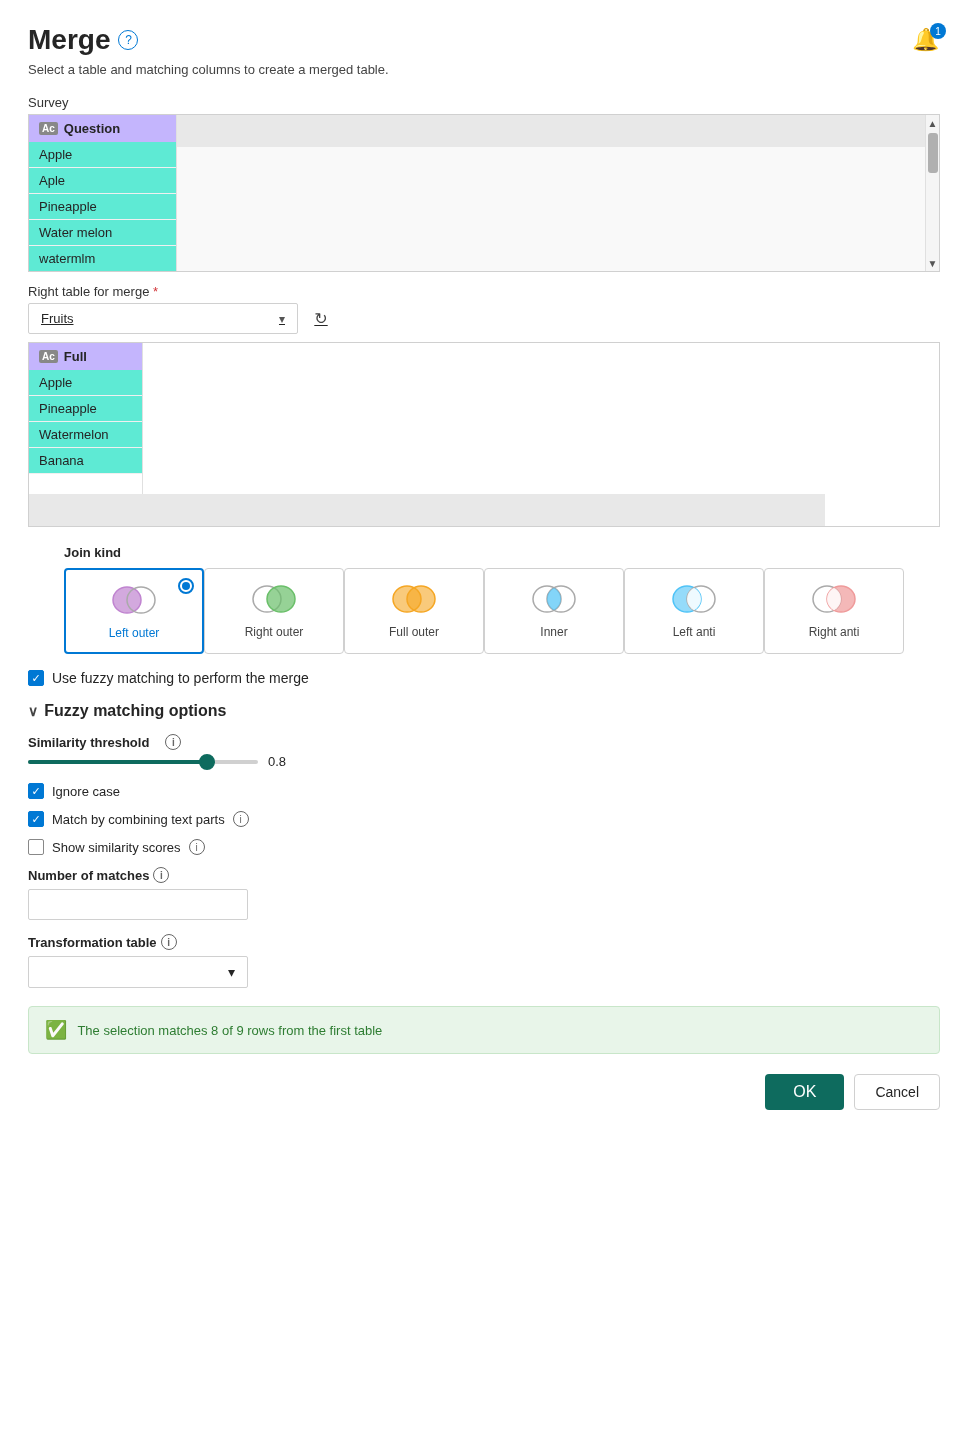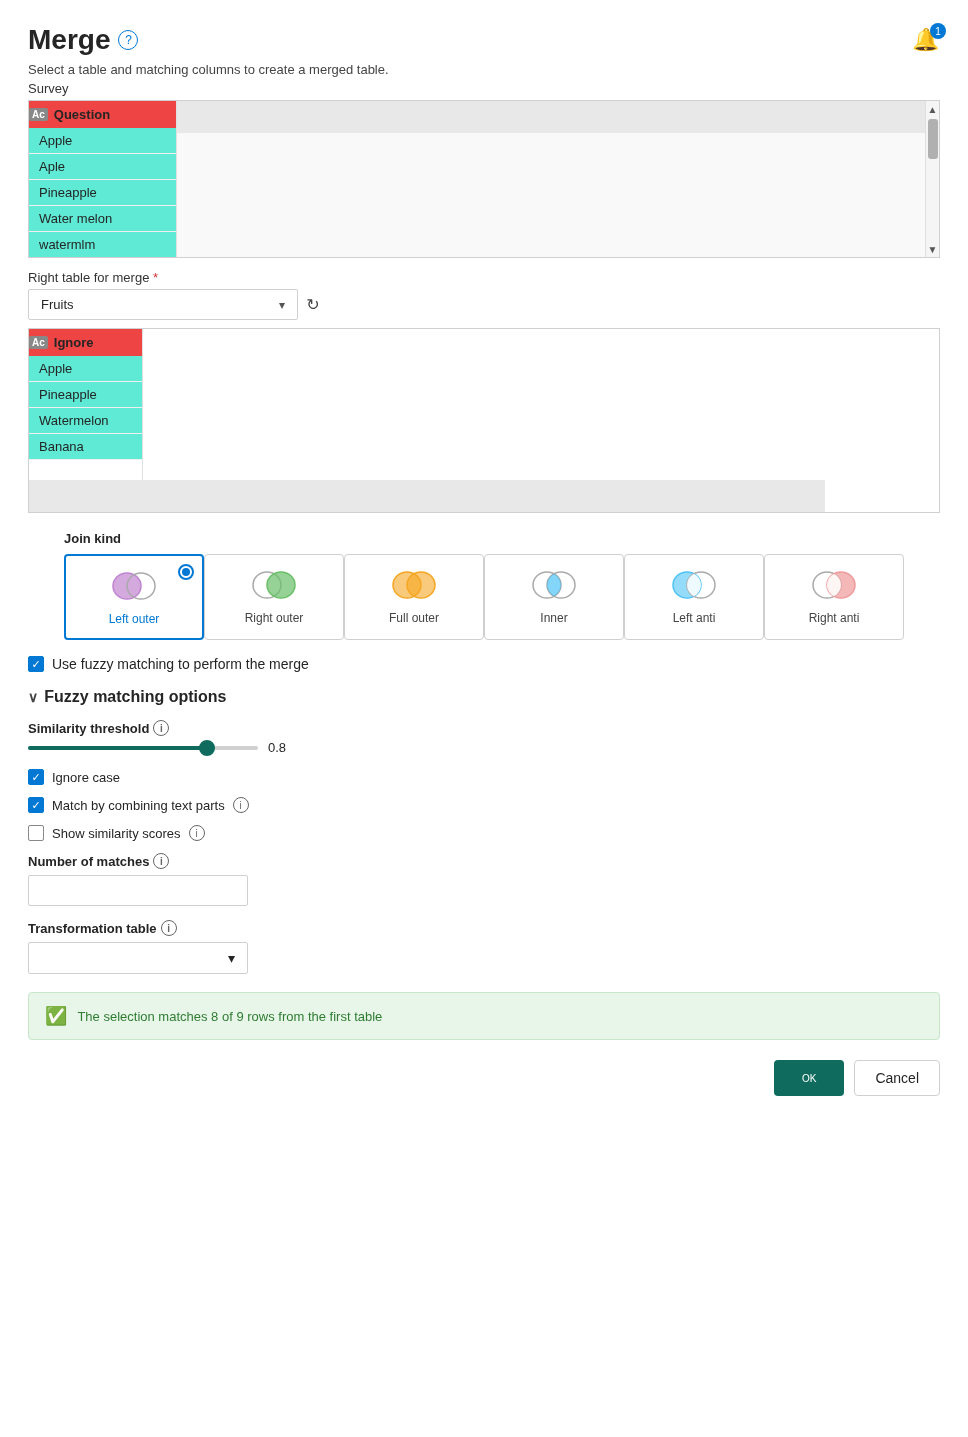--- a/index.html
+++ b/index.html
@@ -67,41 +67,41 @@
       height: 16px;
       font-size: 10px;
       display: flex;
       align-items: center;
       justify-content: center;
     }
 
     .subtitle {
       font-size: 13px;
       color: #444;
-      margin-bottom: 4px;
+      margin-bottom: 18px;
     }
 
     .section-label {
       font-size: 13px;
       font-weight: 500;
       color: #333;
       margin-bottom: 4px;
     }
 
     .table-container {
       border: 1px solid #d0d0d0;
       margin-bottom: 12px;
       position: relative;
     }
 
     .table-header {
-      background: #ef4444;
-      display: flex;
-      align-items: center;
-      padding: 6px 0;
+      background: #c4b5fd;
+      display: flex;
+      align-items: center;
+      padding: 6px 10px;
       gap: 6px;
       font-weight: 600;
       font-size: 13px;
     }
 
     .col-icon {
       color: #444;
       font-size: 12px;
       background: #888;
       color: white;
@@ -169,22 +169,23 @@
       margin-top: 2px;
     }
 
     .right-table-section {
       margin-bottom: 4px;
     }
 
     .dropdown-row {
       display: flex;
       align-items: flex-start;
-      gap: 0;
+      gap: 8px;
       margin-bottom: 8px;
+      text-decoration: underline;
     }
 
     .dropdown-select {
       border: 1px solid #d0d0d0;
       border-radius: 2px;
       padding: 7px 12px;
       font-size: 13px;
       display: flex;
       align-items: center;
       justify-content: space-between;
@@ -351,21 +352,21 @@
       align-items: center;
       gap: 8px;
       margin-bottom: 4px;
     }
 
     .similarity-label {
       font-size: 13px;
       font-weight: 600;
       display: flex;
       align-items: center;
-      gap: 4px;
+      gap: 16px;
     }
 
     .info-icon {
       width: 16px;
       height: 16px;
       border-radius: 50%;
       border: 1.5px solid #666;
       display: flex;
       align-items: center;
       justify-content: center;
@@ -488,21 +489,21 @@
       gap: 10px;
       margin-top: 10px;
     }
 
     .btn-ok {
       background: #0e6b5e;
       color: white;
       border: none;
       border-radius: 4px;
       padding: 9px 28px;
-      font-size: 10px;
+      font-size: 16px;
       font-weight: 500;
       cursor: pointer;
     }
 
     .btn-cancel {
       background: #fff;
       color: #252525;
       border: 1.5px solid #d0d0d0;
       border-radius: 4px;
       padding: 9px 20px;
@@ -563,21 +564,21 @@
     </div>
     <div class="refresh-btn">↻</div>
   </div>
 </div>
 
 <div class="table-container" style="margin-bottom:0;">
   <div class="fruits-table-wrapper">
     <div class="fruits-col" style="display:inline-block; vertical-align:top;">
       <div class="table-header">
         <span class="col-icon">Ac</span>
-        <span>Ignore</span>
+        <span>Full</span>
       </div>
       <div class="table-row-item">Apple</div>
       <div class="table-row-item">Pineapple</div>
       <div class="table-row-item">Watermelon</div>
       <div class="table-row-item">Banana</div>
       <div style="height: 20px; background:#fff;"></div>
     </div>
     <div style="flex:1; background:#f9f9f9; display:inline-block; width: calc(100% - 114px); vertical-align:top;">
       <div style="height:32px; background:#e8e8e8;"></div>
     </div>

